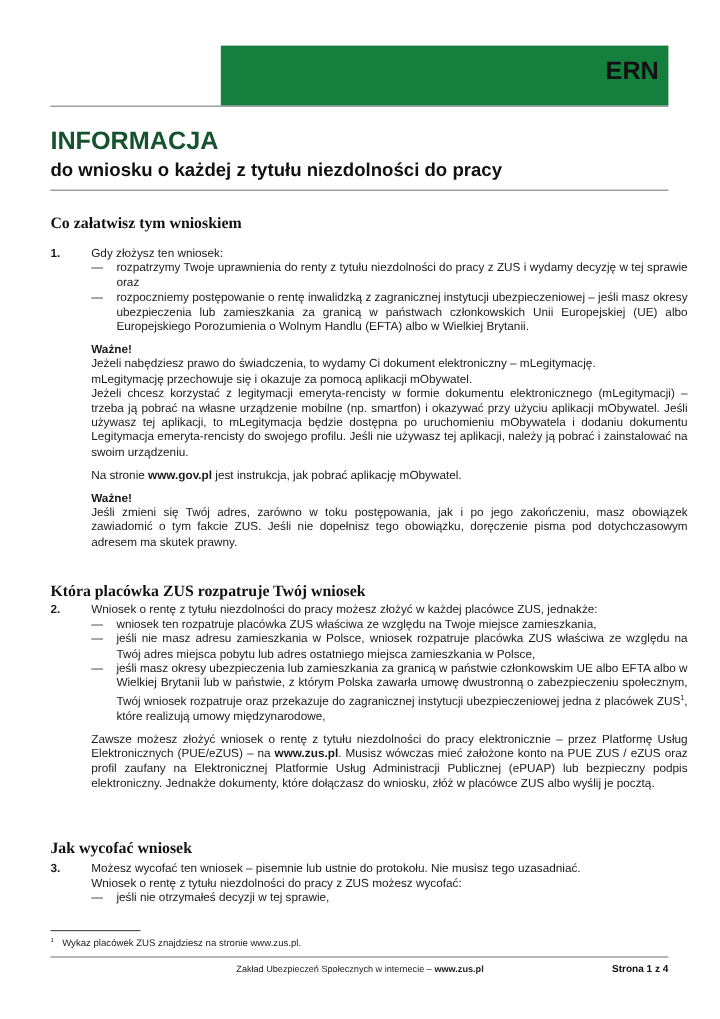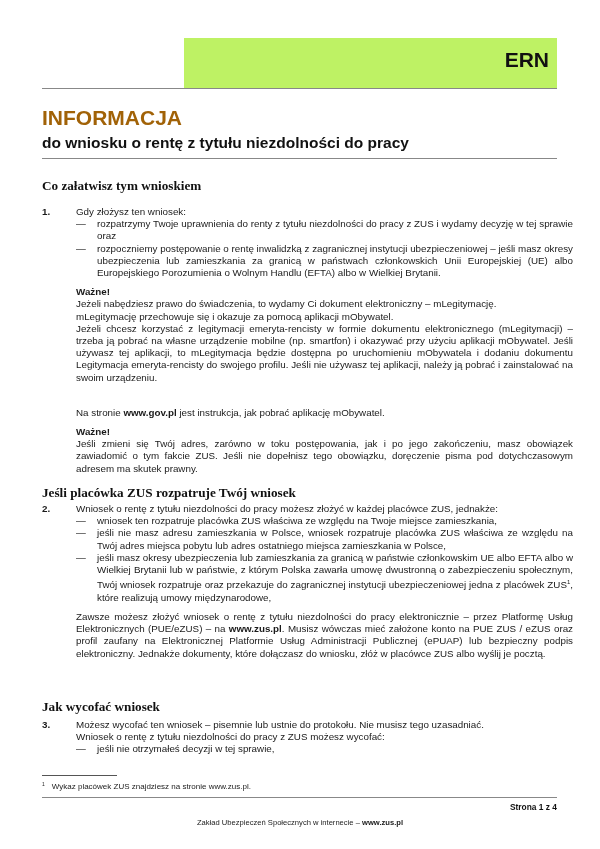--- a/index.html
+++ b/index.html
@@ -7,78 +7,78 @@
          font-family: "Liberation Sans", sans-serif; color: #1a1a1a; }
   .page { position: absolute; left: 0; top: 0; width: 600px; height: 849px; }
 
   
   .header { position: absolute; left: 42px; top: 38px; width: 515px; height: 50px; }
   .logo { position: absolute; left: 0; top: 0; width: 140px; height: 40px; }
   .logo-mark { position: absolute; left: 0; top: 0; font-weight: bold; font-style: italic;
                font-size: 28px; color: #00993e; letter-spacing: -2px; line-height: 32px; transform: scaleX(1.05); }
   .logo-sep { position: absolute; left: 60px; top: 3px; width: 1px; height: 30px; background: #00993e; }
   .logo-text { position: absolute; left: 68px; top: 1px; font-size: 7.2px; line-height: 9.6px; color: #00993e; letter-spacing: 0.2px; }
-  .form-band { position: absolute; left: 142px; top: 0; width: 373px; height: 50px; background: #bef264; text-decoration: underline; }
+  .form-band { position: absolute; left: 142px; top: 0; width: 373px; height: 50px; background: #15803d; text-decoration: underline; }
   .form-code { position: absolute; right: 8px; top: 10px; font-weight: bold; font-size: 21px; color: #111; }
   .rule { position: absolute; left: 42px; width: 515px; height: 1px; background: #888; }
 
-  .title { position: absolute; left: 42px; top: 106px; font-weight: bold; font-size: 21px; color: #a16207; }
+  .title { position: absolute; left: 42px; top: 106px; font-weight: bold; font-size: 21px; color: #14532d; }
   .subtitle { position: absolute; left: 42px; top: 134px; font-weight: bold; font-size: 15.5px; color: #111; }
 
   .h2 { position: absolute; left: 42px; font-weight: bold; font-size: 13.2px; color: #111; font-family: Liberation Serif, serif; }
 
   .txt { font-size: 9.8px; line-height: 12.2px; color: #1a1a1a; }
   .block { position: absolute; left: 76px; width: 497px; }
   .num { position: absolute; left: 42px; font-weight: bold; font-size: 9.8px; line-height: 12.2px; }
   .dash-item { position: relative; padding-left: 21px; text-align: justify; }
   .dash-item::before { content: "—"; position: absolute; left: 0; top: 0; }
   .just { text-align: justify; }
   b { font-weight: bold; }
 
   .footnote-rule { position: absolute; left: 42px; top: 775px; width: 75px; height: 1px; background: #555; }
   .footnote { position: absolute; left: 42px; top: 781px; font-size: 8px; color: #222; }
   .footnote sup { font-size: 5px; margin-right: 7px; vertical-align: 3px; }
-  .footer-text { position: absolute; left: 0; width: 600px; top: 803px; text-align: center; font-size: 7.6px; color: #222; margin-top: 15px; }
+  .footer-text { position: absolute; left: 0; width: 600px; top: 803px; text-align: center; font-size: 7.6px; color: #222; }
   .footer-page { position: absolute; right: 43px; top: 802px; font-weight: bold; font-size: 8.4px; color: #111; }
 </style>
 </head>
 <body>
 
 <div class="page">
 
   <div class="header">
     <div class="form-band">
       <div class="form-code">ERN</div>
     </div>
   </div>
   <div class="rule" style="top:88px;"></div>
 
   <div class="title">INFORMACJA</div>
-  <div class="subtitle">do wniosku o rentę z tytułu niezdolności do pracy</div>
+  <div class="subtitle">do wniosku o każdej z tytułu niezdolności do pracy</div>
   <div class="rule" style="top:158px;"></div>
 
   <div class="h2" style="top:178px;">Co załatwisz tym wnioskiem</div>
   <div class="num txt" style="top:206px;">1.</div>
   <div class="block txt" style="top:206px;">
     <div>Gdy złożysz ten wniosek:</div>
     <div class="dash-item">rozpatrzymy Twoje uprawnienia do renty z tytułu niezdolności do pracy z ZUS i wydamy decyzję w tej sprawie oraz</div>
     <div class="dash-item">rozpoczniemy postępowanie o rentę inwalidzką z zagranicznej instytucji ubezpieczeniowej – jeśli masz okresy ubezpieczenia lub zamieszkania za granicą w państwach członkowskich Unii Europejskiej (UE) albo Europejskiego Porozumienia o Wolnym Handlu (EFTA) albo w Wielkiej Brytanii.</div>
 
     <div style="margin-top:7px; font-weight:bold;">Ważne!</div>
     <div style="width:470px;">Jeżeli nabędziesz prawo do świadczenia, to wydamy Ci dokument elektroniczny – mLegitymację. mLegitymację przechowuje się i okazuje za pomocą aplikacji mObywatel.</div>
 
     <div class="just">Jeżeli chcesz korzystać z legitymacji emeryta-rencisty w formie dokumentu elektronicznego (mLegitymacji) – trzeba ją pobrać na własne urządzenie mobilne (np. smartfon) i okazywać przy użyciu aplikacji mObywatel. Jeśli używasz tej aplikacji, to mLegitymacja będzie dostępna po uruchomieniu mObywatela i dodaniu dokumentu Legitymacja emeryta-rencisty do swojego profilu. Jeśli nie używasz tej aplikacji, należy ją pobrać i zainstalować na swoim urządzeniu.</div>
 
-    <div style="margin-top:23px;"><span>Na stronie </span><b>www.gov.pl</b><span> jest instrukcja, jak pobrać aplikację mObywatel.</span></div>
+    <div style="margin-top:7px;"><span>Na stronie </span><b>www.gov.pl</b><span> jest instrukcja, jak pobrać aplikację mObywatel.</span></div>
 
     <div style="margin-top:7px; font-weight:bold;">Ważne!</div>
     <div class="just">Jeśli zmieni się Twój adres, zarówno w toku postępowania, jak i po jego zakończeniu, masz obowiązek zawiadomić o tym fakcie ZUS. Jeśli nie dopełnisz tego obowiązku, doręczenie pisma pod dotychczasowym adresem ma skutek prawny.</div>
   </div>
 
-  <div class="h2" style="top:485px;">Jeśli placówka ZUS rozpatruje Twój wniosek</div>
+  <div class="h2" style="top:485px;">Która placówka ZUS rozpatruje Twój wniosek</div>
   <div class="num txt" style="top:503px;">2.</div>
   <div class="block txt" style="top:503px;">
     <div>Wniosek o rentę z tytułu niezdolności do pracy możesz złożyć w każdej placówce ZUS, jednakże:</div>
     <div class="dash-item">wniosek ten rozpatruje placówka ZUS właściwa ze względu na Twoje miejsce zamieszkania,</div>
     <div class="dash-item">jeśli nie masz adresu zamieszkania w Polsce, wniosek rozpatruje placówka ZUS właściwa ze względu na Twój adres miejsca pobytu lub adres ostatniego miejsca zamieszkania w Polsce,</div>
     <div class="dash-item"><span>jeśli masz okresy ubezpieczenia lub zamieszkania za granicą w państwie członkowskim UE albo EFTA albo w Wielkiej Brytanii lub w państwie, z którym Polska zawarła umowę dwustronną o zabezpieczeniu społecznym, Twój wniosek rozpatruje oraz przekazuje do zagranicznej instytucji ubezpieczeniowej jedna z placówek ZUS</span><sup style="font-size:6px;">1</sup><span>, które realizują umowy międzynarodowe,</span></div>
 
     <div class="just" style="margin-top:7px;"><span>Zawsze możesz złożyć wniosek o rentę z tytułu niezdolności do pracy elektronicznie – przez Platformę Usług Elektronicznych (PUE/eZUS) – na </span><b>www.zus.pl</b><span>. Musisz wówczas mieć założone konto na PUE ZUS / eZUS oraz profil zaufany na Elektronicznej Platformie Usług Administracji Publicznej (ePUAP) lub bezpieczny podpis elektroniczny. Jednakże dokumenty, które dołączasz do wniosku, złóż w placówce ZUS albo wyślij je pocztą.</span></div>
   </div>
 

